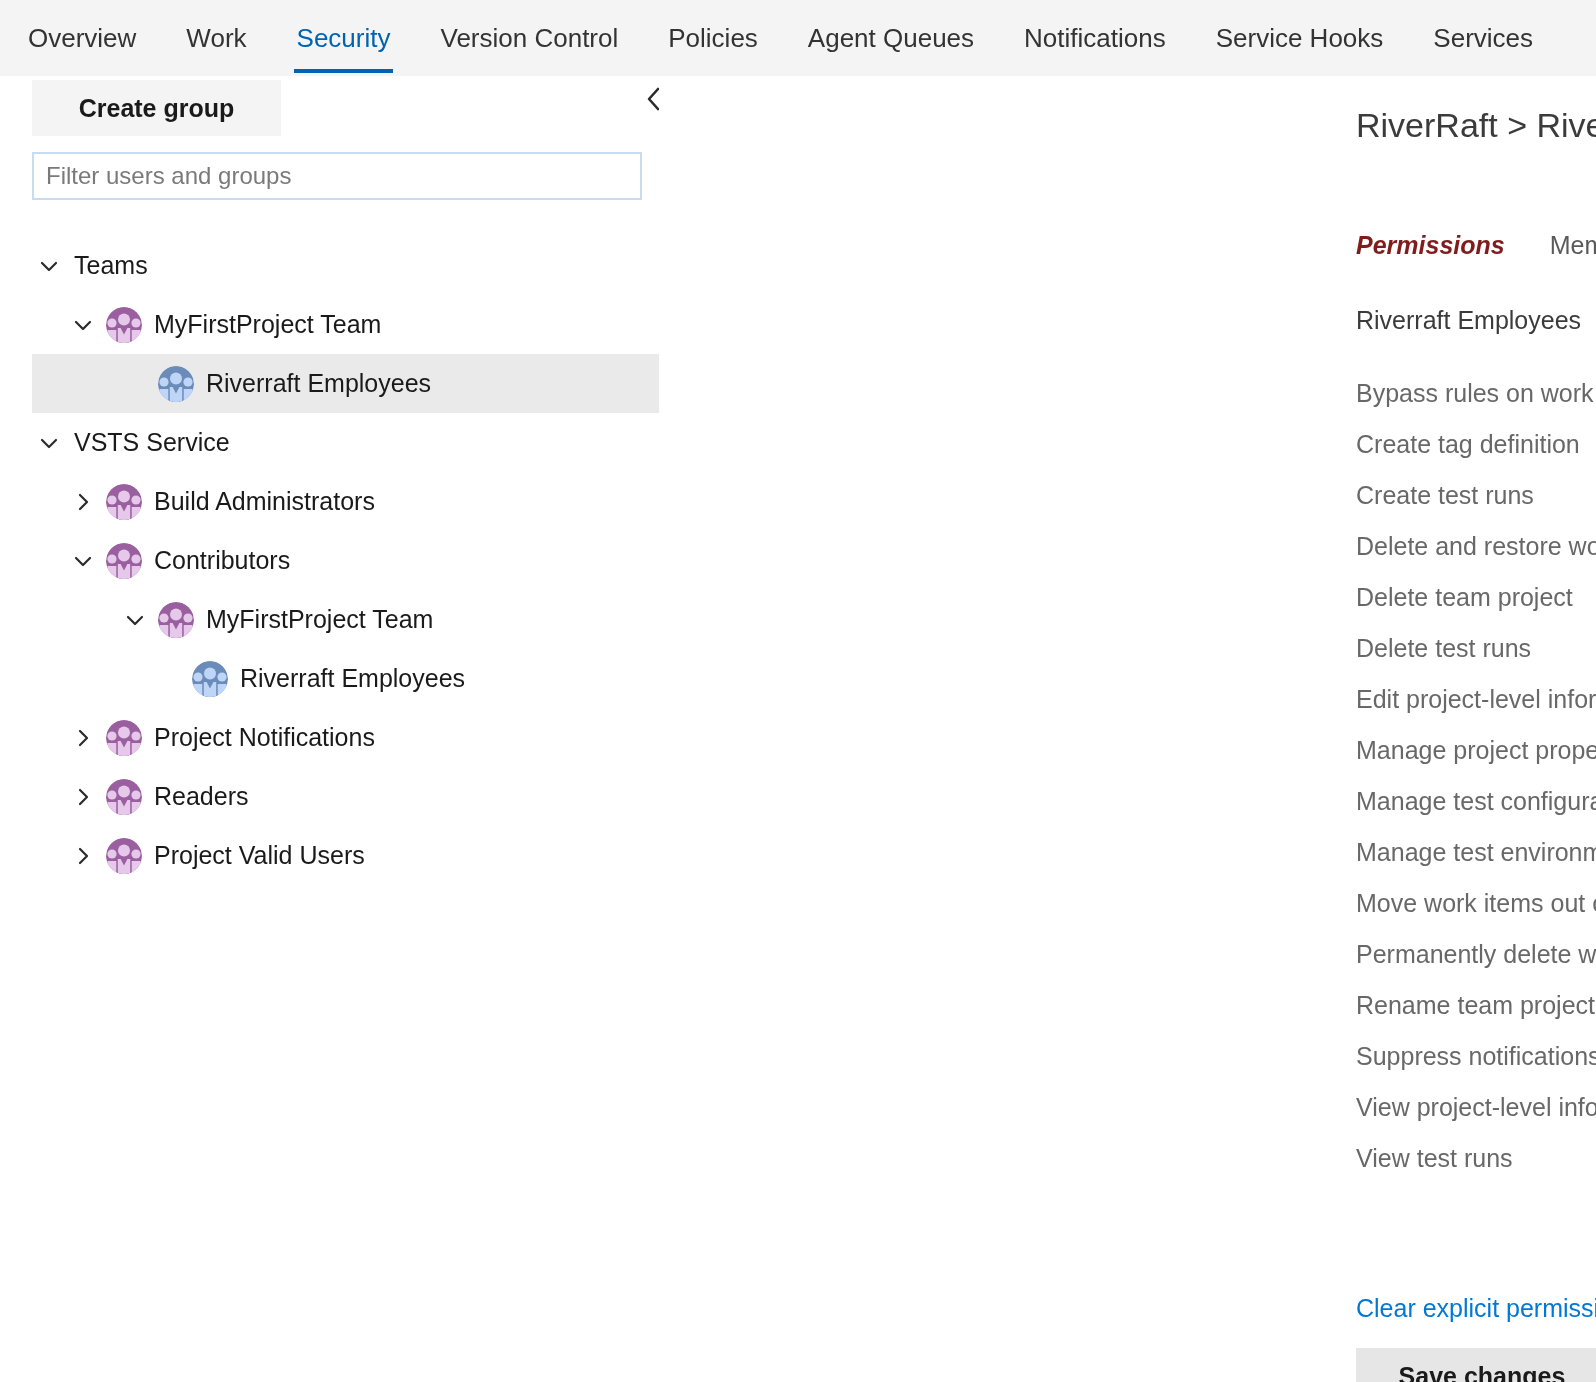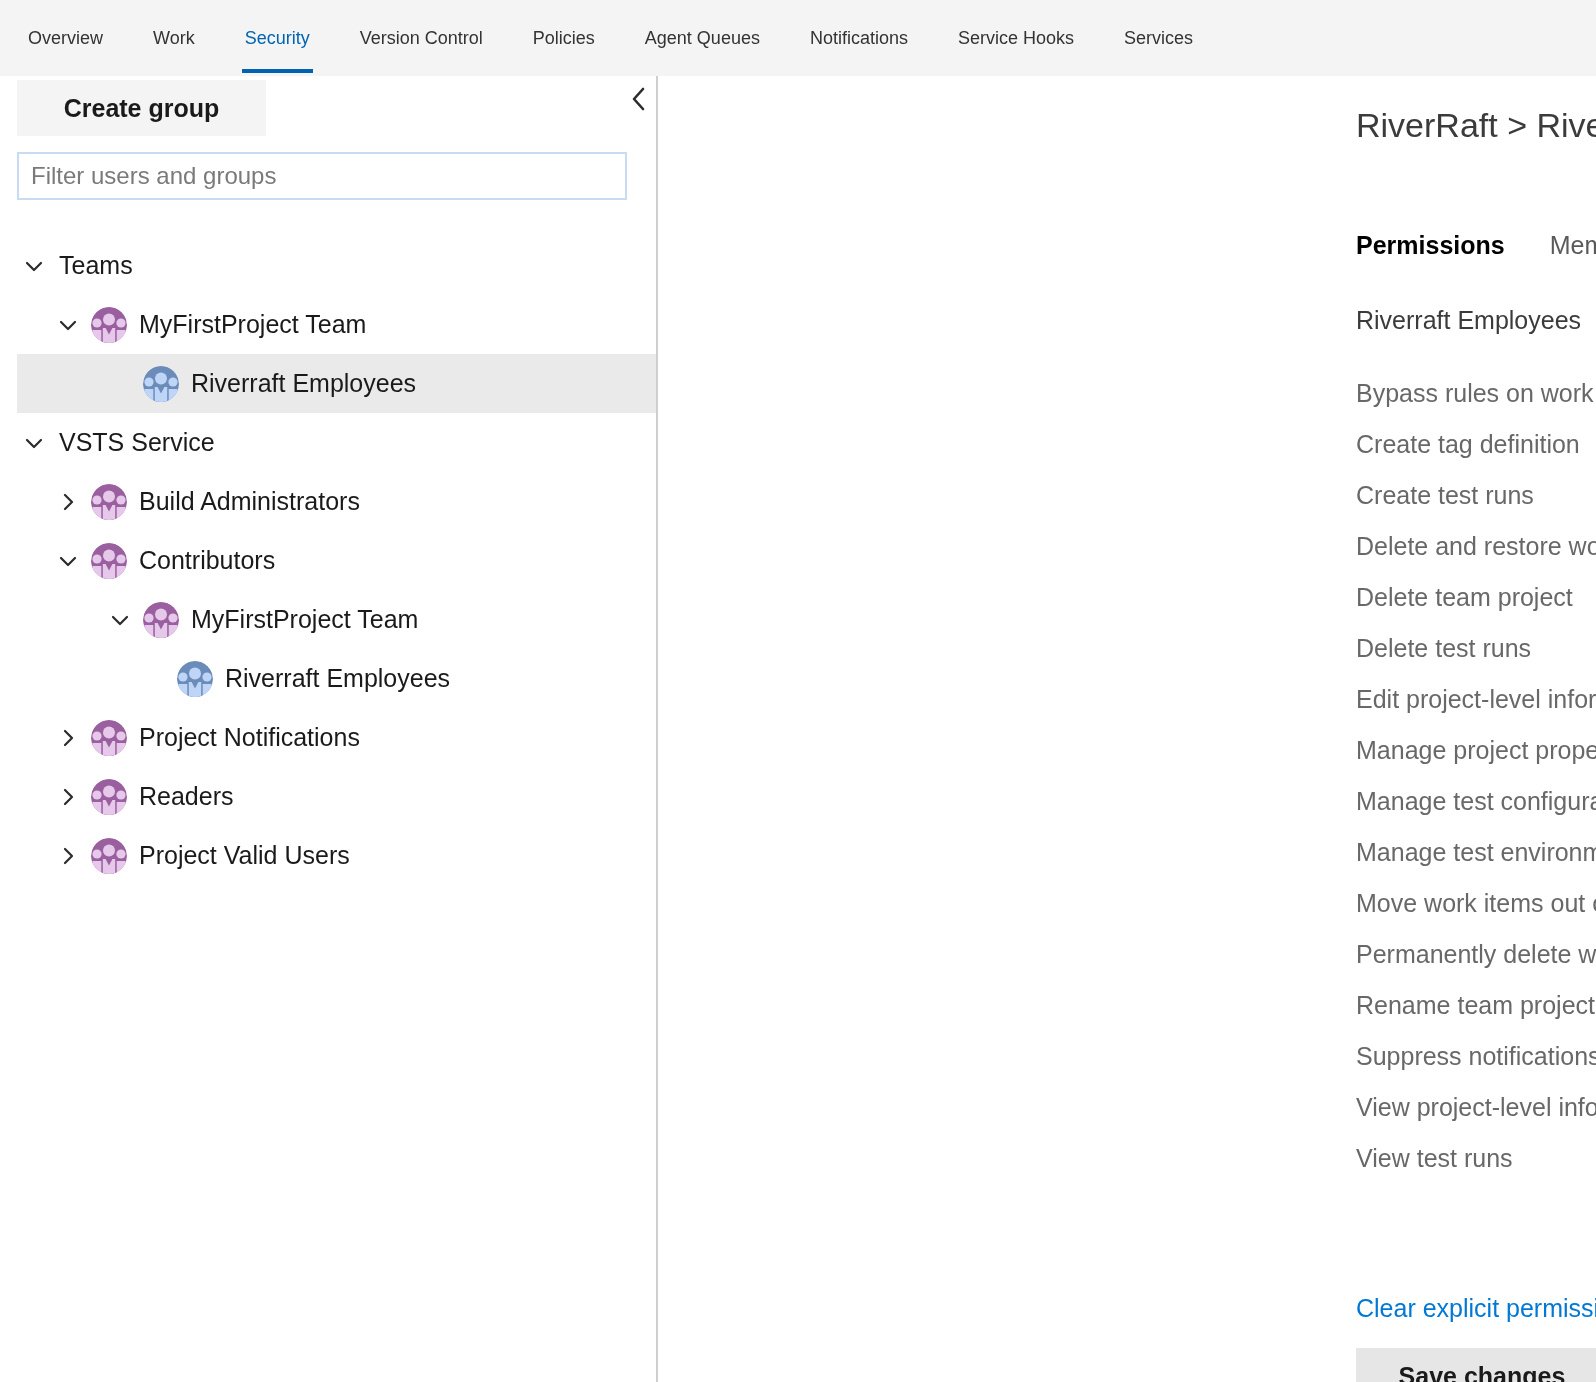--- a/index.html
+++ b/index.html
@@ -24,21 +24,21 @@
     height: 76px;
     background: #f4f4f4;
     display: flex;
     align-items: flex-start;
   }
   .nav-item {
     position: relative;
     height: 76px;
     display: flex;
     align-items: center;
-    font-size: 18px;
+    font-size: 26px;
     color: #333333;
     padding: 0 25px;
     white-space: nowrap;
     cursor: pointer;
     text-align: right;
   }
   .nav-item:first-child { padding-left: 28px; }
   .nav-item.active {
     color: #0063b1;
   }
@@ -48,21 +48,21 @@
     left: 22px;
     right: 22px;
     bottom: 3px;
     height: 4px;
     background: #0063b1;
   }
 
   
   #left-pane {
     position: absolute;
-    left: 1px; top: 76px;
+    left: 16px; top: 76px;
     width: 657px;
     height: 1306px;
     background: #ffffff;
     border-right: 2px solid #cfcfcf;
     box-sizing: border-box;
     padding-left: 40px;
   }
   #right-pane {
     position: absolute;
     left: 659px; top: 76px;
@@ -183,23 +183,24 @@
     align-items: center;
   }
   .tab {
     font-size: 25px;
     color: #5a5a5a;
     margin-right: 52px;
     white-space: nowrap;
     cursor: pointer;
   }
   .tab.active {
-    color: #000000;
+    color: #7f1d1d;
     font-weight: bold;
     margin-right: 45px;
+    font-style: italic;
   }
 
   
   #group-subtitle {
     position: absolute;
     left: 697px; top: 230px;
     font-size: 25px;
     color: #3b3b3b;
     white-space: nowrap;
   }

